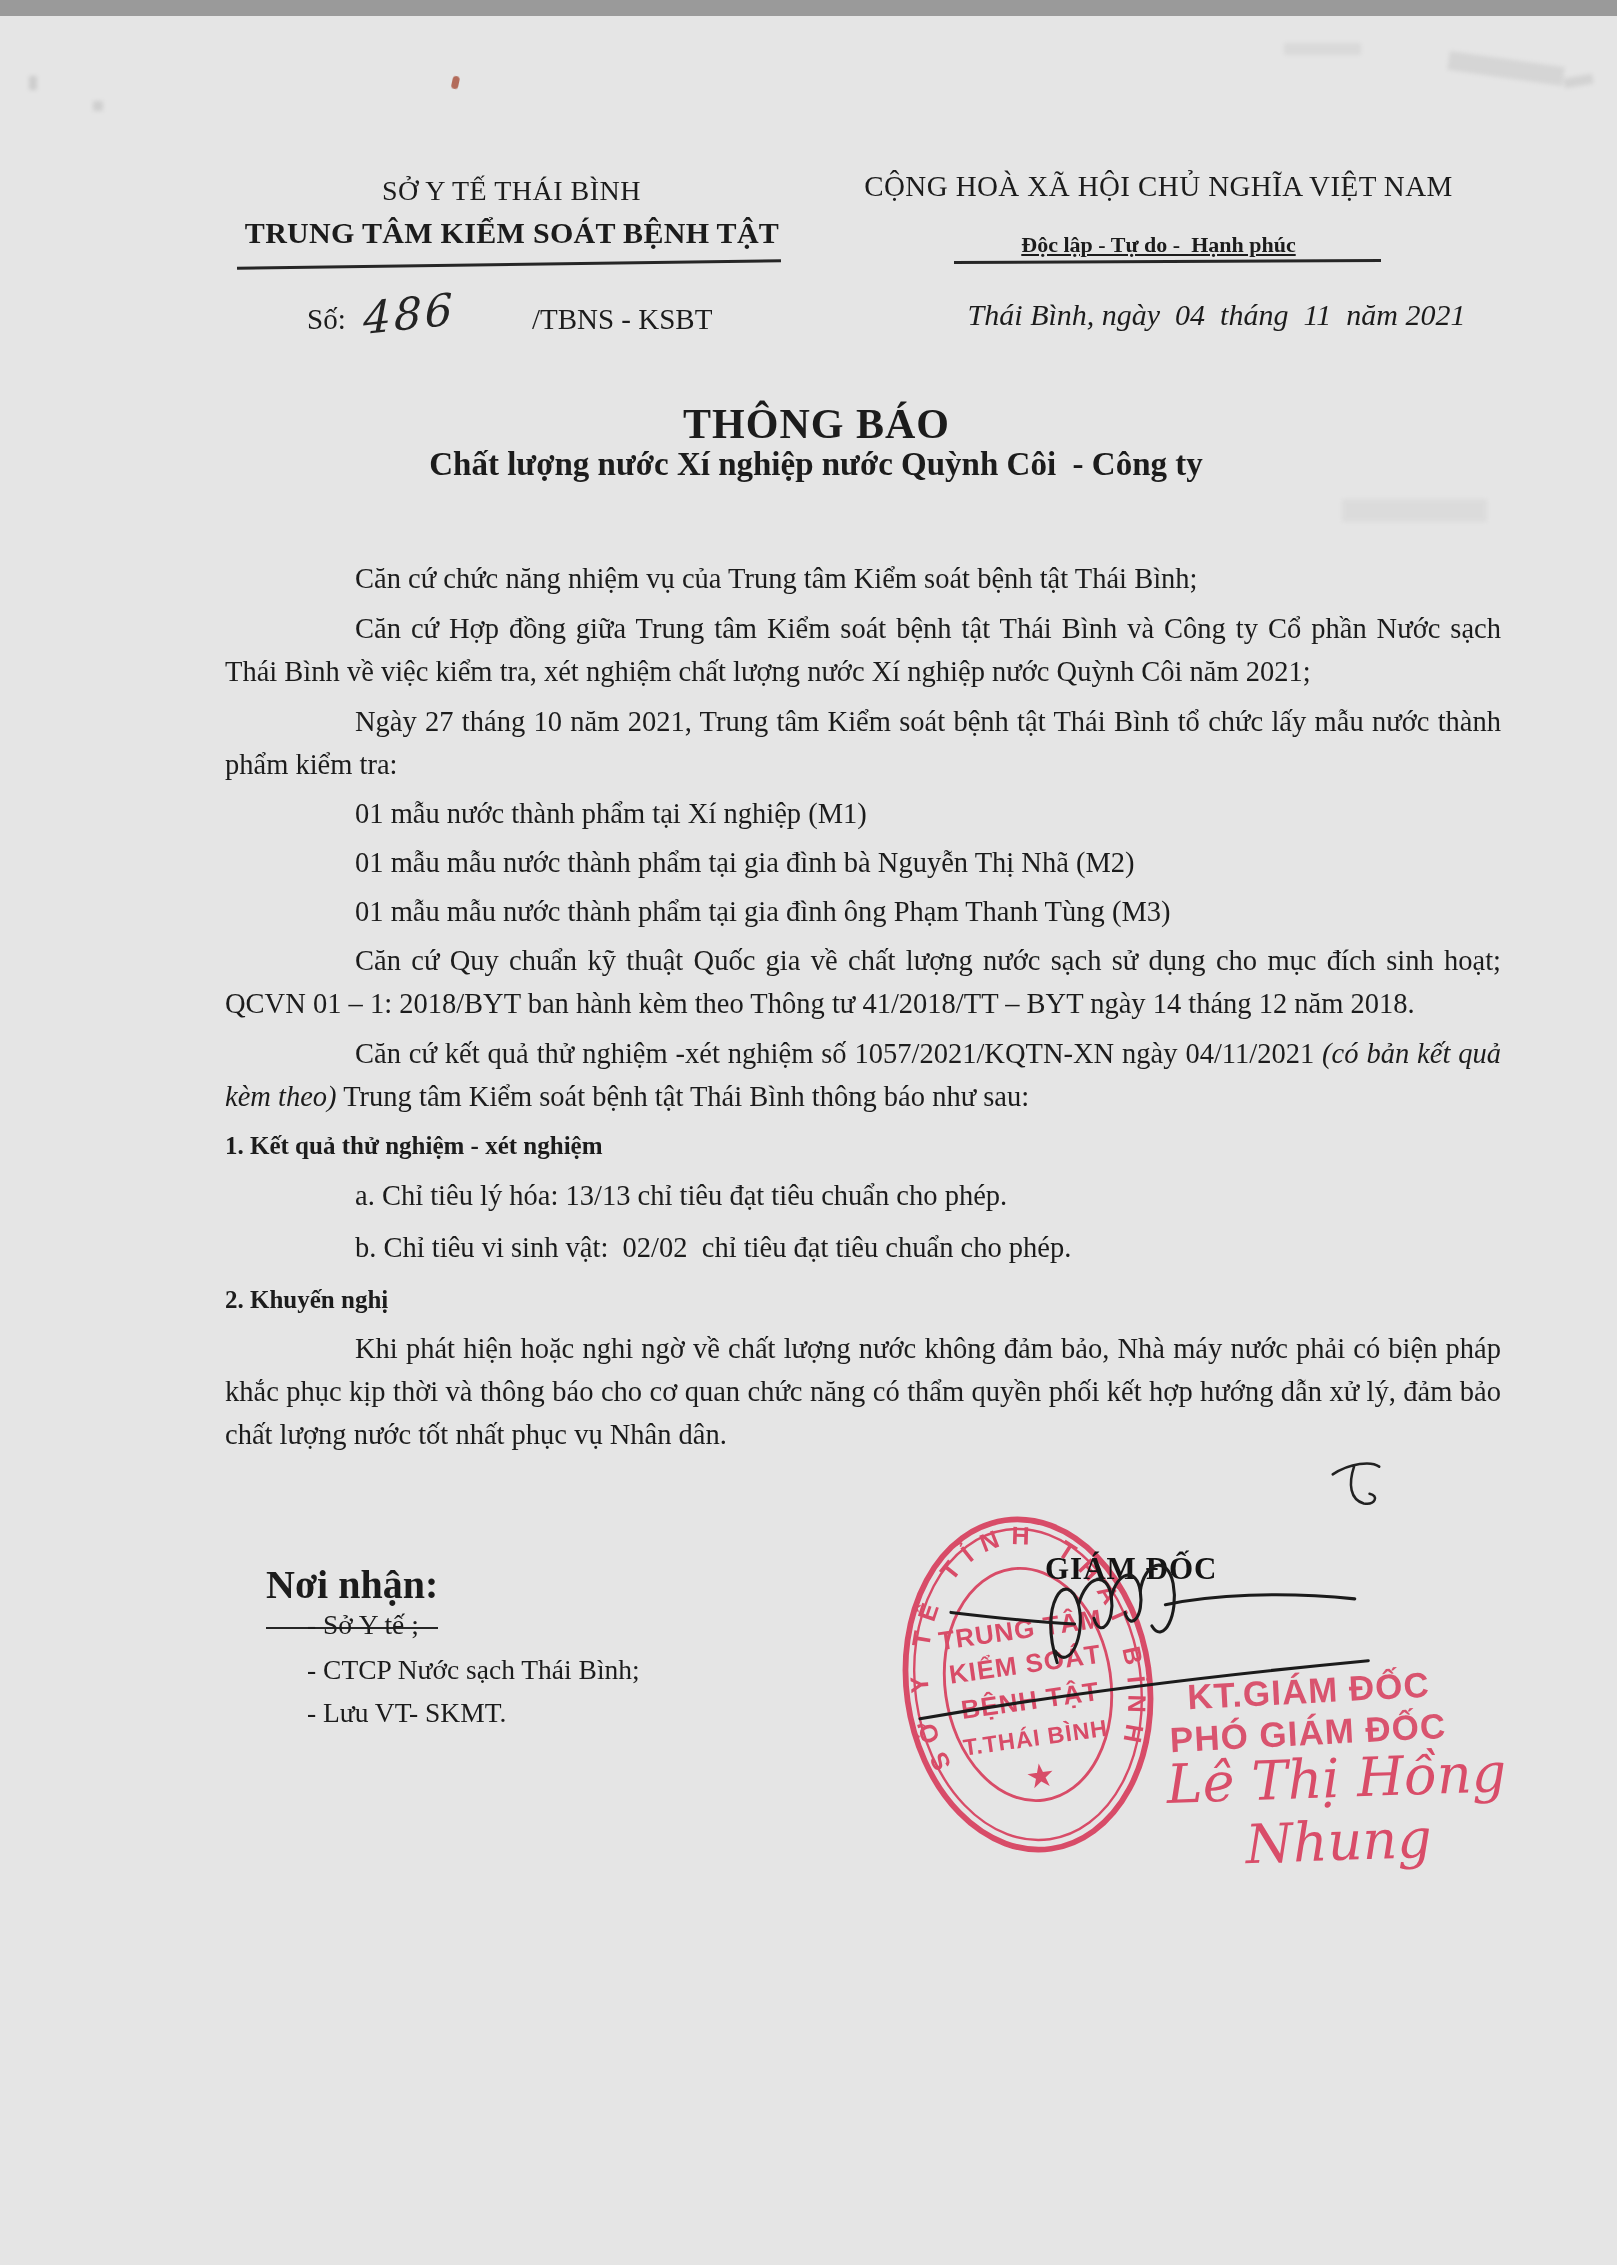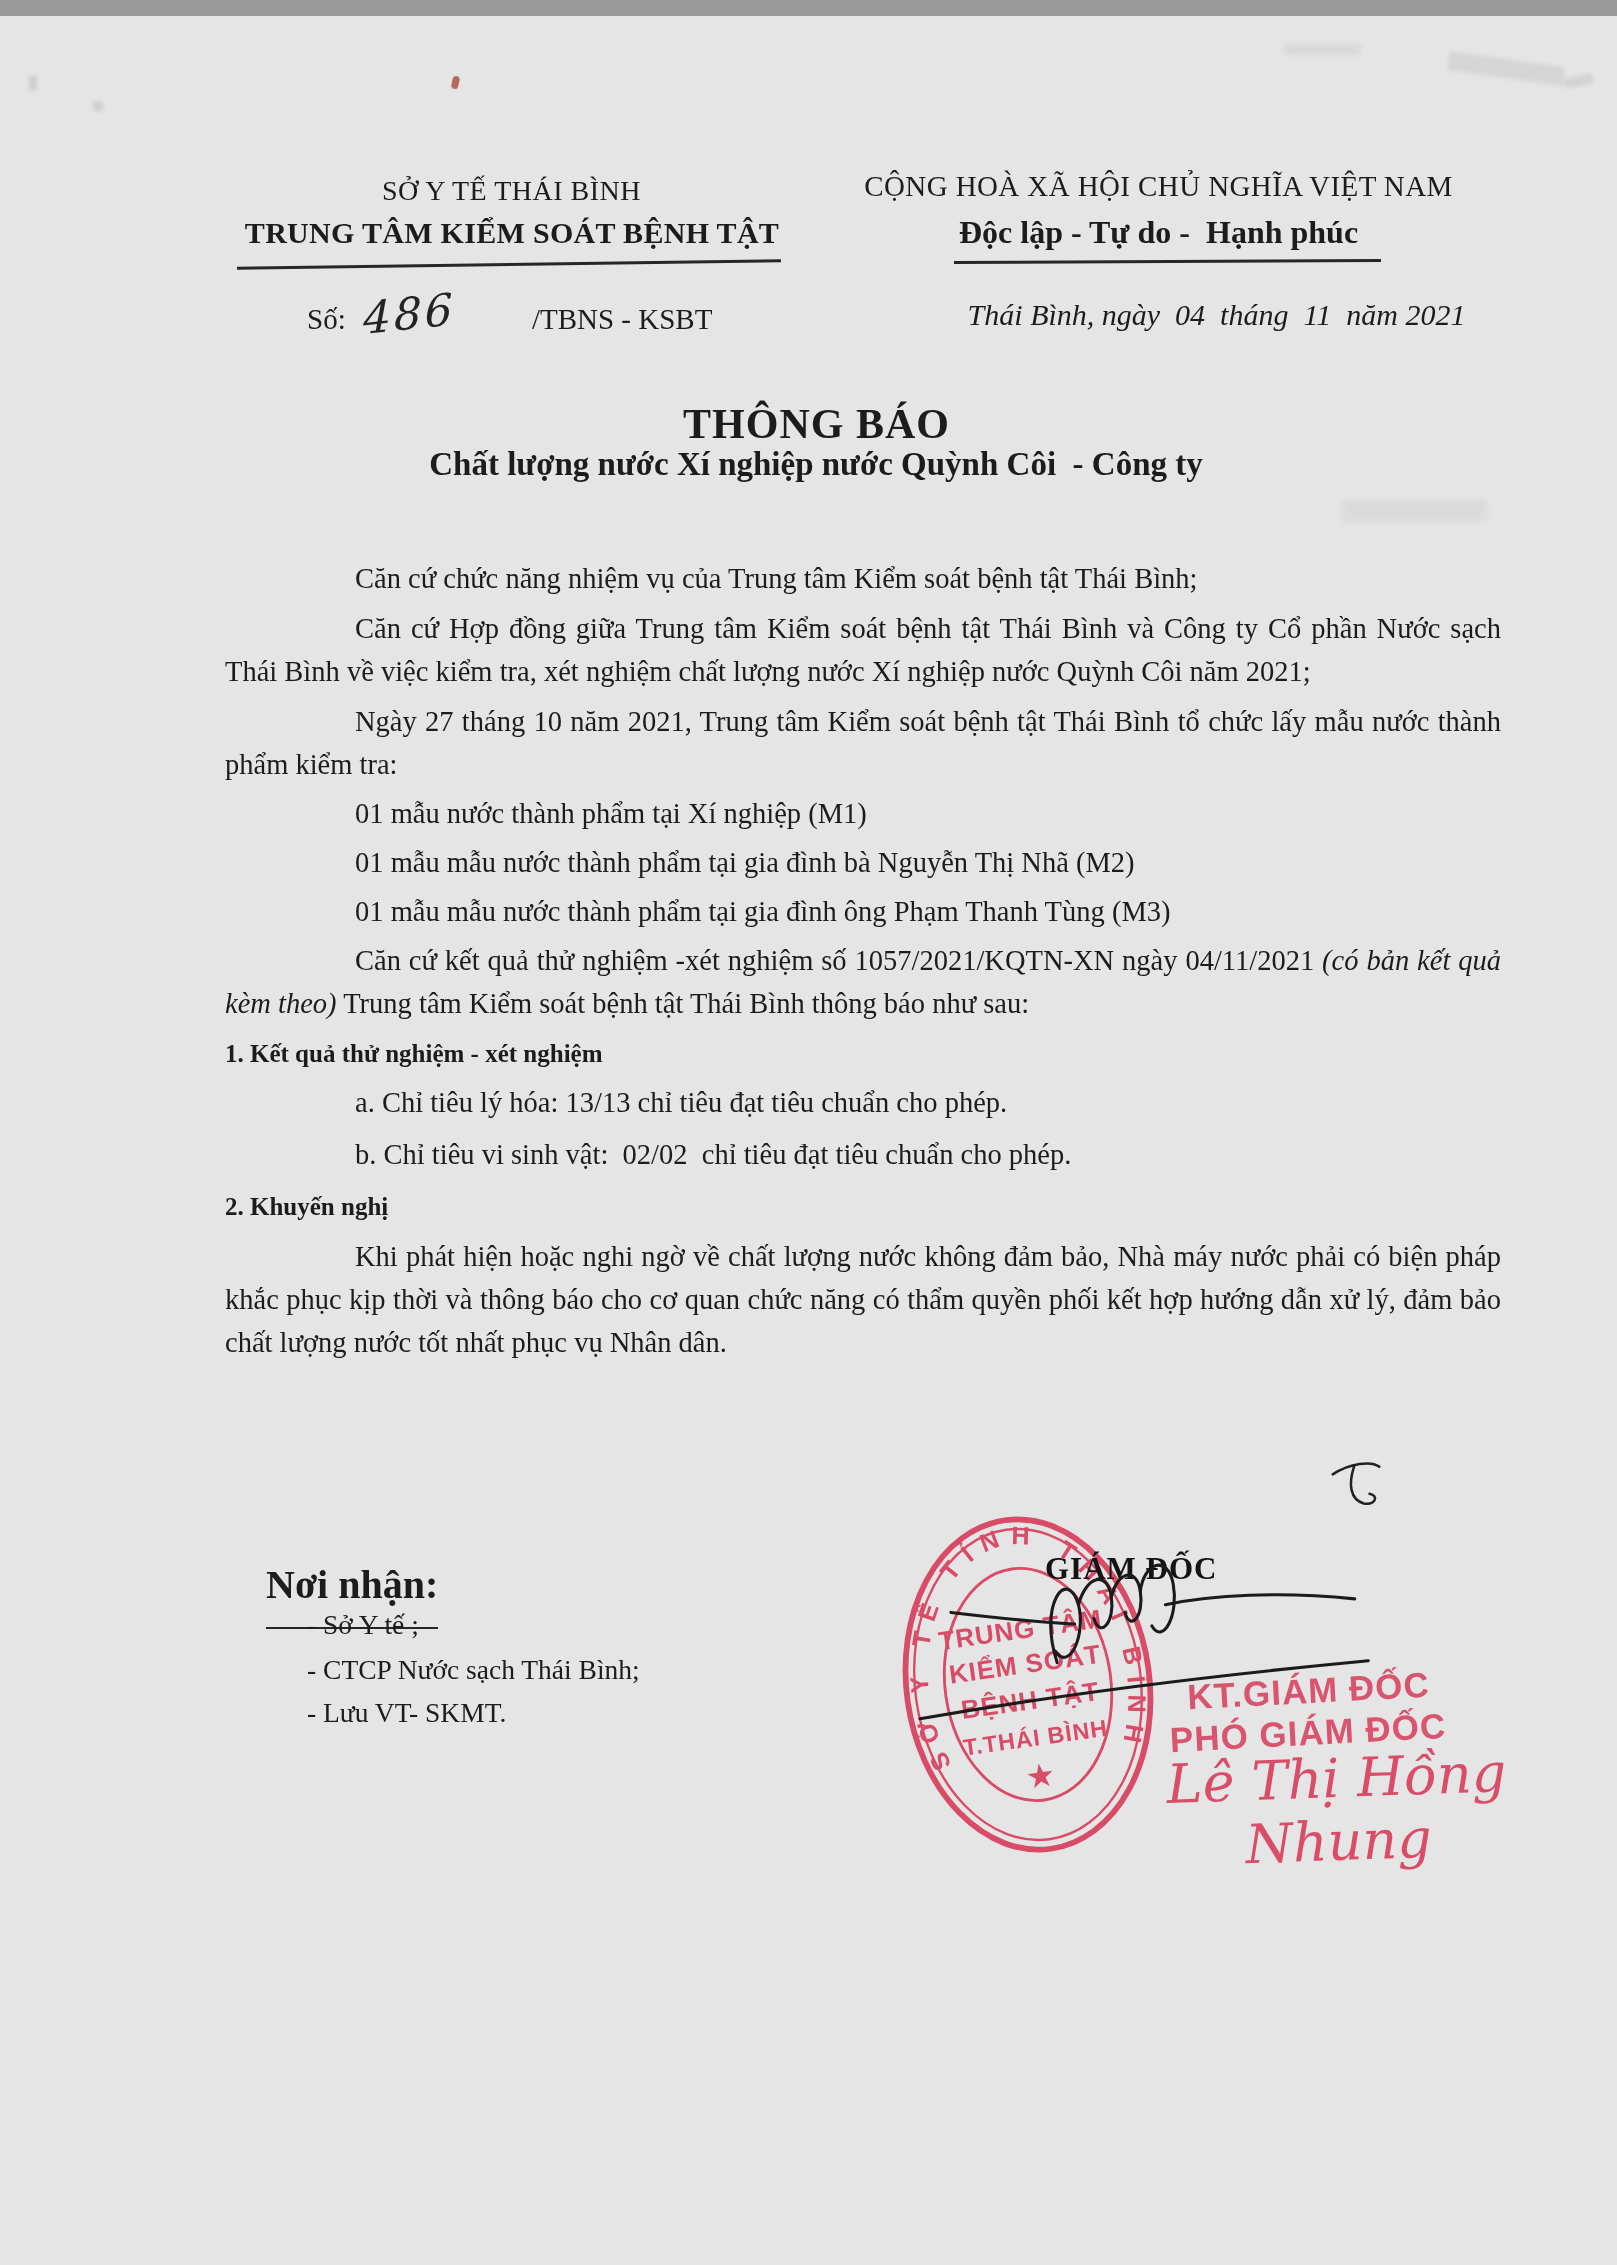--- a/index.html
+++ b/index.html
@@ -9,21 +9,21 @@
     font-family:"Liberation Serif","DejaVu Serif",serif;color:#1c1c1c;
     -webkit-font-smoothing:antialiased;
   }
   .abs{position:absolute;}
   .ctr{text-align:center;}
   
   .org-parent{left:222px;top:159px;width:579px;font-size:28px;letter-spacing:0.5px;}
   .org-name{left:198px;top:200px;width:628px;font-size:30px;font-weight:bold;letter-spacing:0.3px;}
   .org-underline{left:237px;top:247px;width:544px;height:2.9px;background:#262626;transform:rotate(-.8deg);}
   .nat-line1{left:830px;top:154px;width:657px;font-size:29px;font-weight:normal;letter-spacing:0.4px;}
-  .nat-line2{left:830px;top:198px;width:657px;font-size:32px;font-weight:bold;white-space:pre;}
+  .nat-line2{left:830px;top:216px;width:657px;font-size:22px;font-weight:bold;white-space:pre;text-decoration:underline;}
   .nat-underline{left:954px;top:244px;width:427px;height:2.9px;background:#262626;transform:rotate(-.3deg);}
   .doc-number{left:307px;top:287px;font-size:29px;}
   .doc-number-hand{position:absolute;left:56px;top:-15.4px;font-size:44px;font-style:italic;font-family:"DejaVu Serif",serif;transform:rotate(-6deg) skewX(-6deg);letter-spacing:2.9px;color:#242424;}
   .doc-number-suffix{margin-left:179px;}
   .dateline{left:917px;top:282px;width:599px;font-size:30px;font-style:italic;white-space:pre;}
   
   .title-kind{left:406px;top:384px;width:821px;font-size:42px;font-weight:bold;letter-spacing:1px;}
   .title-l1{left:251px;top:430px;width:1130px;font-size:33px;font-weight:bold;white-space:pre;}
   .title-l2{left:251px;top:475px;width:1130px;font-size:33px;font-weight:bold;}
   
@@ -78,20 +78,21 @@
   <div class="abs ctr title-kind">THÔNG BÁO</div>
   <div class="abs ctr title-l1">Chất lượng nước Xí nghiệp nước Quỳnh Côi  - Công ty</div>
 
   <div class="abs bodyflow">
     <p class="para">Căn cứ chức năng nhiệm vụ của Trung tâm Kiểm soát bệnh tật Thái Bình;</p>
     <p class="para">Căn cứ Hợp đồng giữa Trung tâm Kiểm soát bệnh tật Thái Bình và Công ty Cổ phần Nước sạch Thái Bình về việc kiểm tra, xét nghiệm chất lượng nước Xí nghiệp nước Quỳnh Côi năm 2021;</p>
     <p class="para">Ngày 27 tháng 10 năm 2021, Trung tâm Kiểm soát bệnh tật Thái Bình tổ chức lấy mẫu nước thành phẩm kiểm tra:</p>
     <p class="sample">01 mẫu nước thành phẩm tại Xí nghiệp (M1)</p>
     <p class="sample">01 mẫu mẫu nước thành phẩm tại gia đình bà Nguyễn Thị Nhã (M2)</p>
     <p class="sample">01 mẫu mẫu nước thành phẩm tại gia đình ông Phạm Thanh Tùng (M3)</p>
+    <p class="para">Căn cứ Quy chuẩn kỹ thuật Quốc gia về chất lượng nước sạch sử dụng cho mục đích sinh hoạt; QCVN 01 – 1: 2018/BYT ban hành kèm theo Thông tư 41/2018/TT – BYT ngày 14 tháng 12 năm 2018.</p>
     <p class="para"><span>Căn cứ kết quả thử nghiệm -xét nghiệm số 1057/2021/KQTN-XN ngày 04/11/2021 </span><em>(có bản kết  quả kèm theo)</em><span> Trung tâm Kiểm soát bệnh tật Thái Bình thông báo như sau:</span></p>
     <p class="h">1. Kết quả thử nghiệm - xét nghiệm</p>
     <p class="ab">a. Chỉ tiêu lý hóa: 13/13 chỉ tiêu đạt tiêu chuẩn cho phép.</p>
     <p class="ab">b. Chỉ tiêu vi sinh vật:  02/02  chỉ tiêu đạt tiêu chuẩn cho phép.</p>
     <p class="h">2. Khuyến  nghị</p>
     <p class="para">Khi phát hiện hoặc nghi ngờ về chất lượng nước không đảm bảo, Nhà máy nước phải có biện pháp khắc phục kịp thời và thông báo cho cơ quan chức năng có thẩm quyền phối kết hợp hướng dẫn xử lý, đảm bảo chất lượng nước tốt nhất phục vụ Nhân dân.</p>
   </div>
 
   <svg class="abs hand-mark" width="68" height="62" viewBox="0 0 70 64">
     <path d="M 12 20 C 30 8, 52 6, 60 12 M 34 12 C 28 30, 30 46, 44 50 C 56 52, 60 42, 50 40" fill="none" stroke="#222" stroke-width="2.6" stroke-linecap="round"></path>

